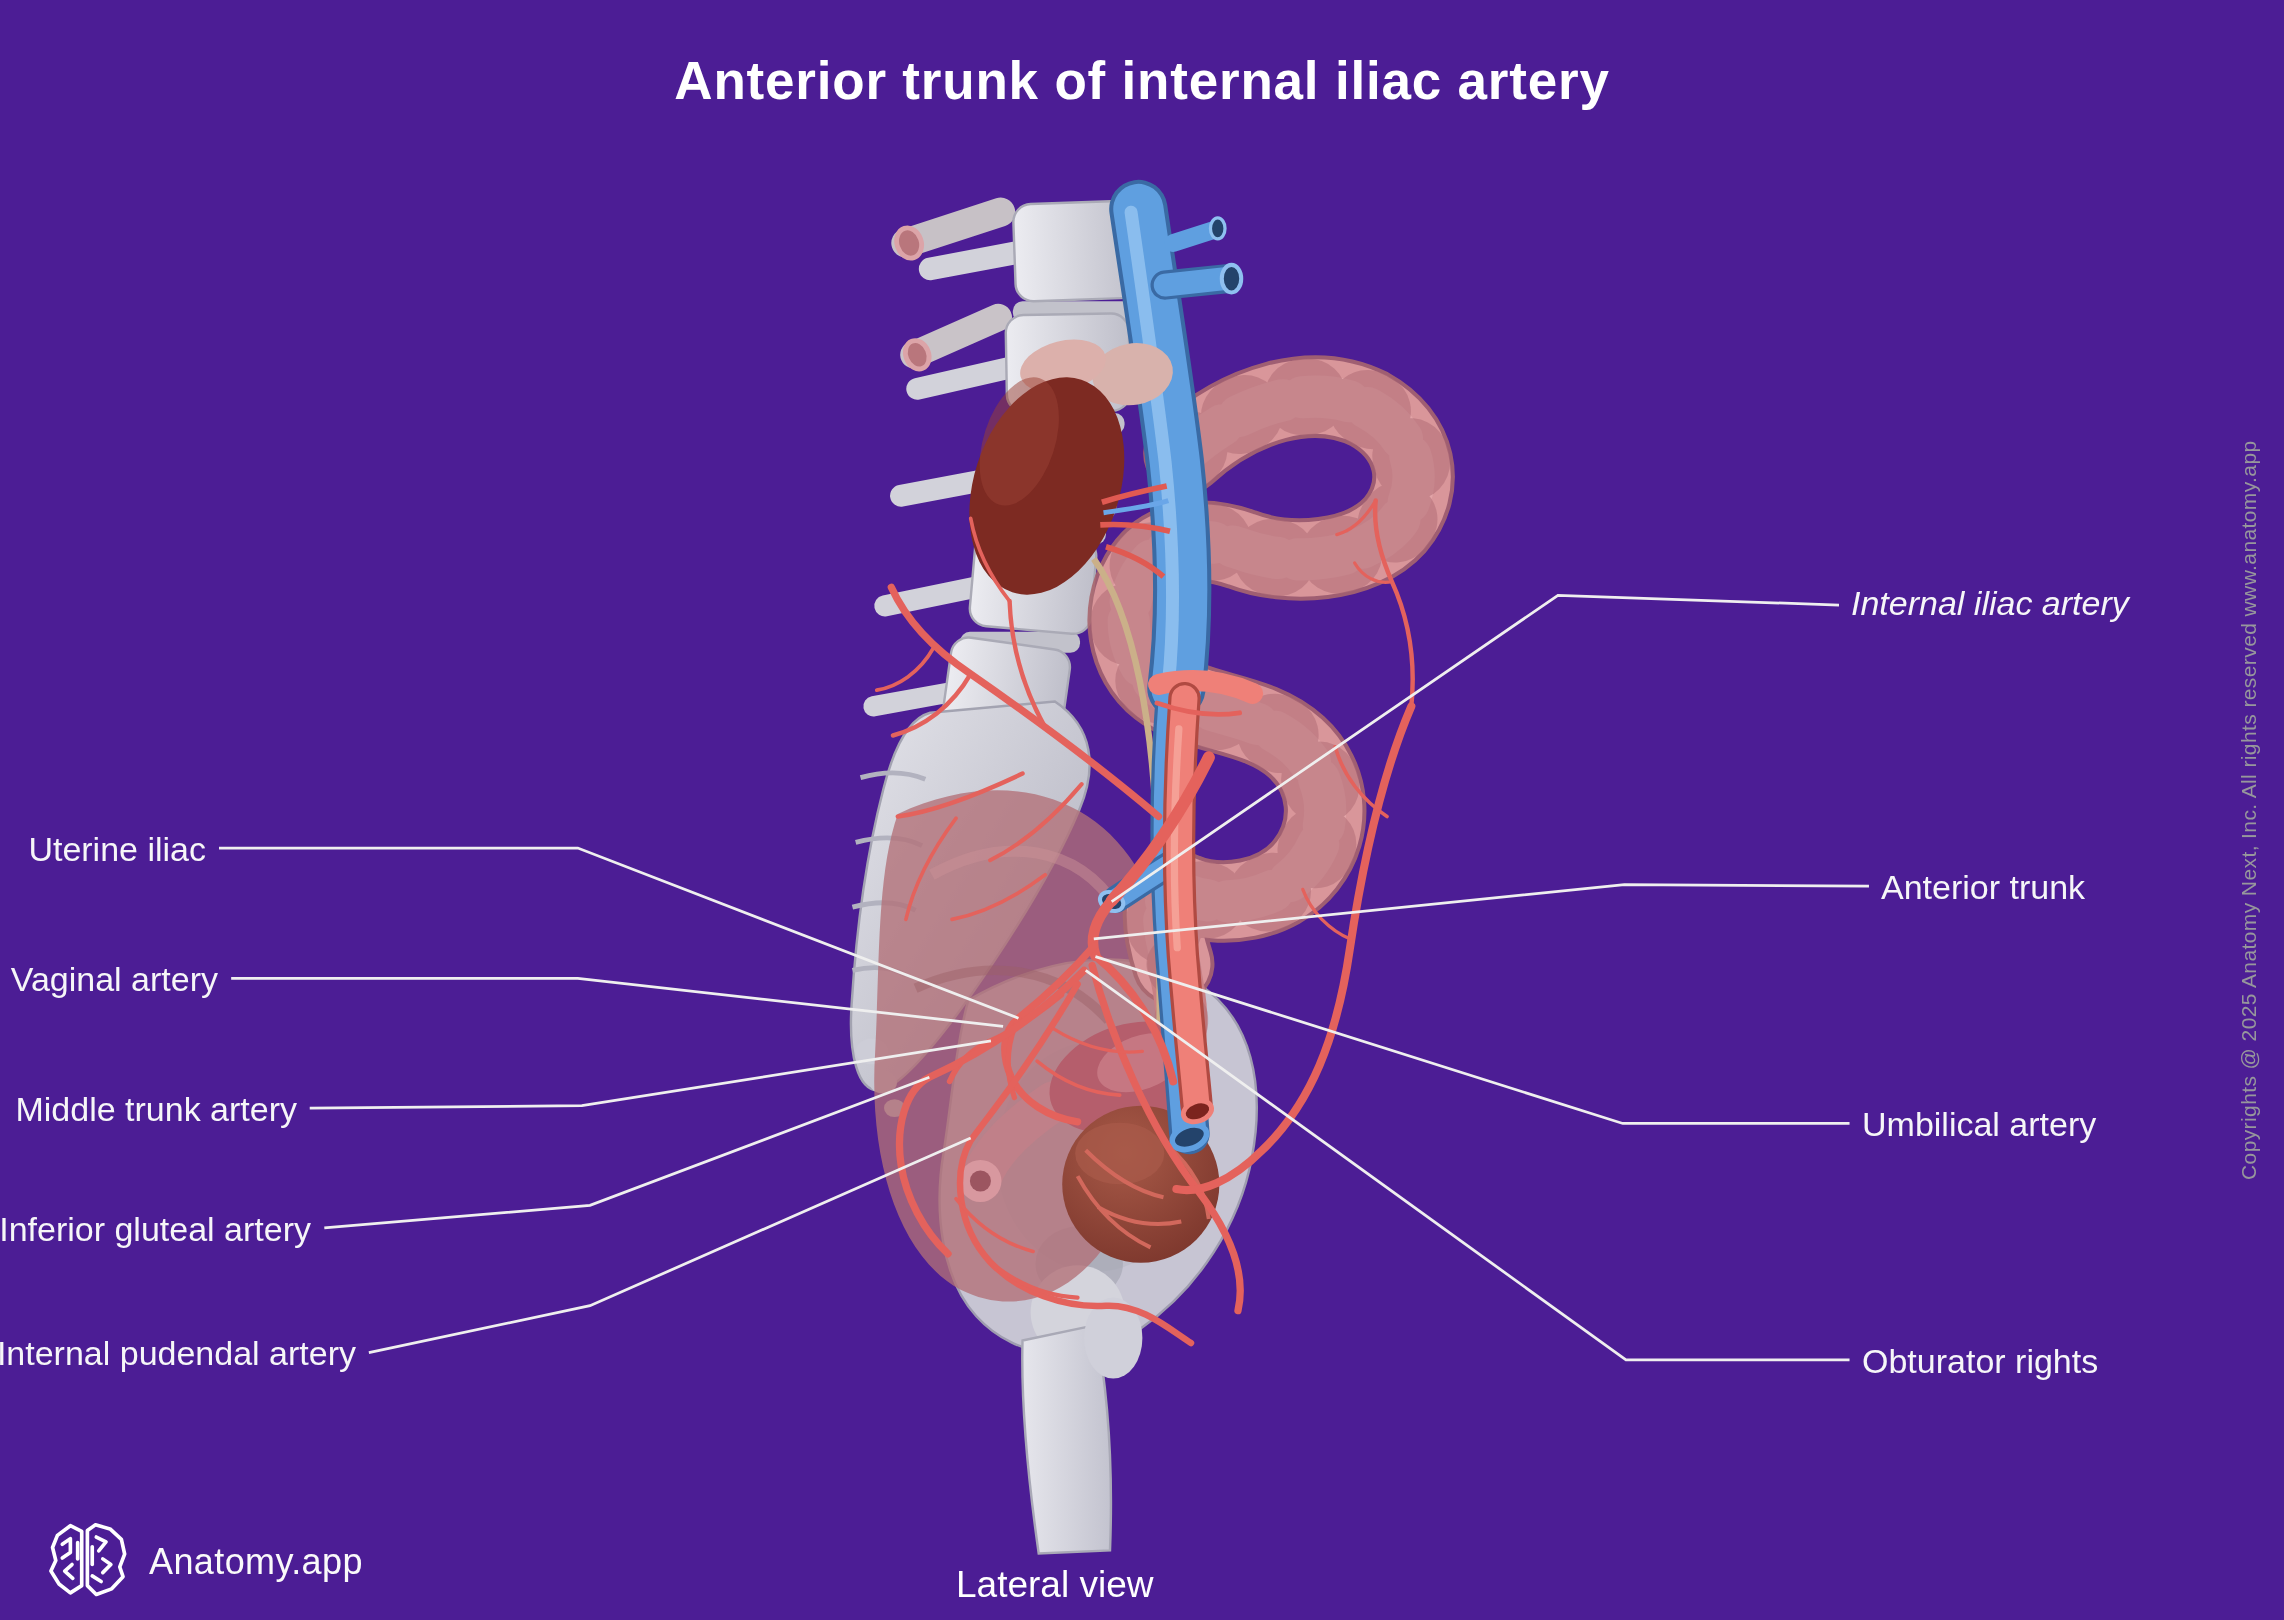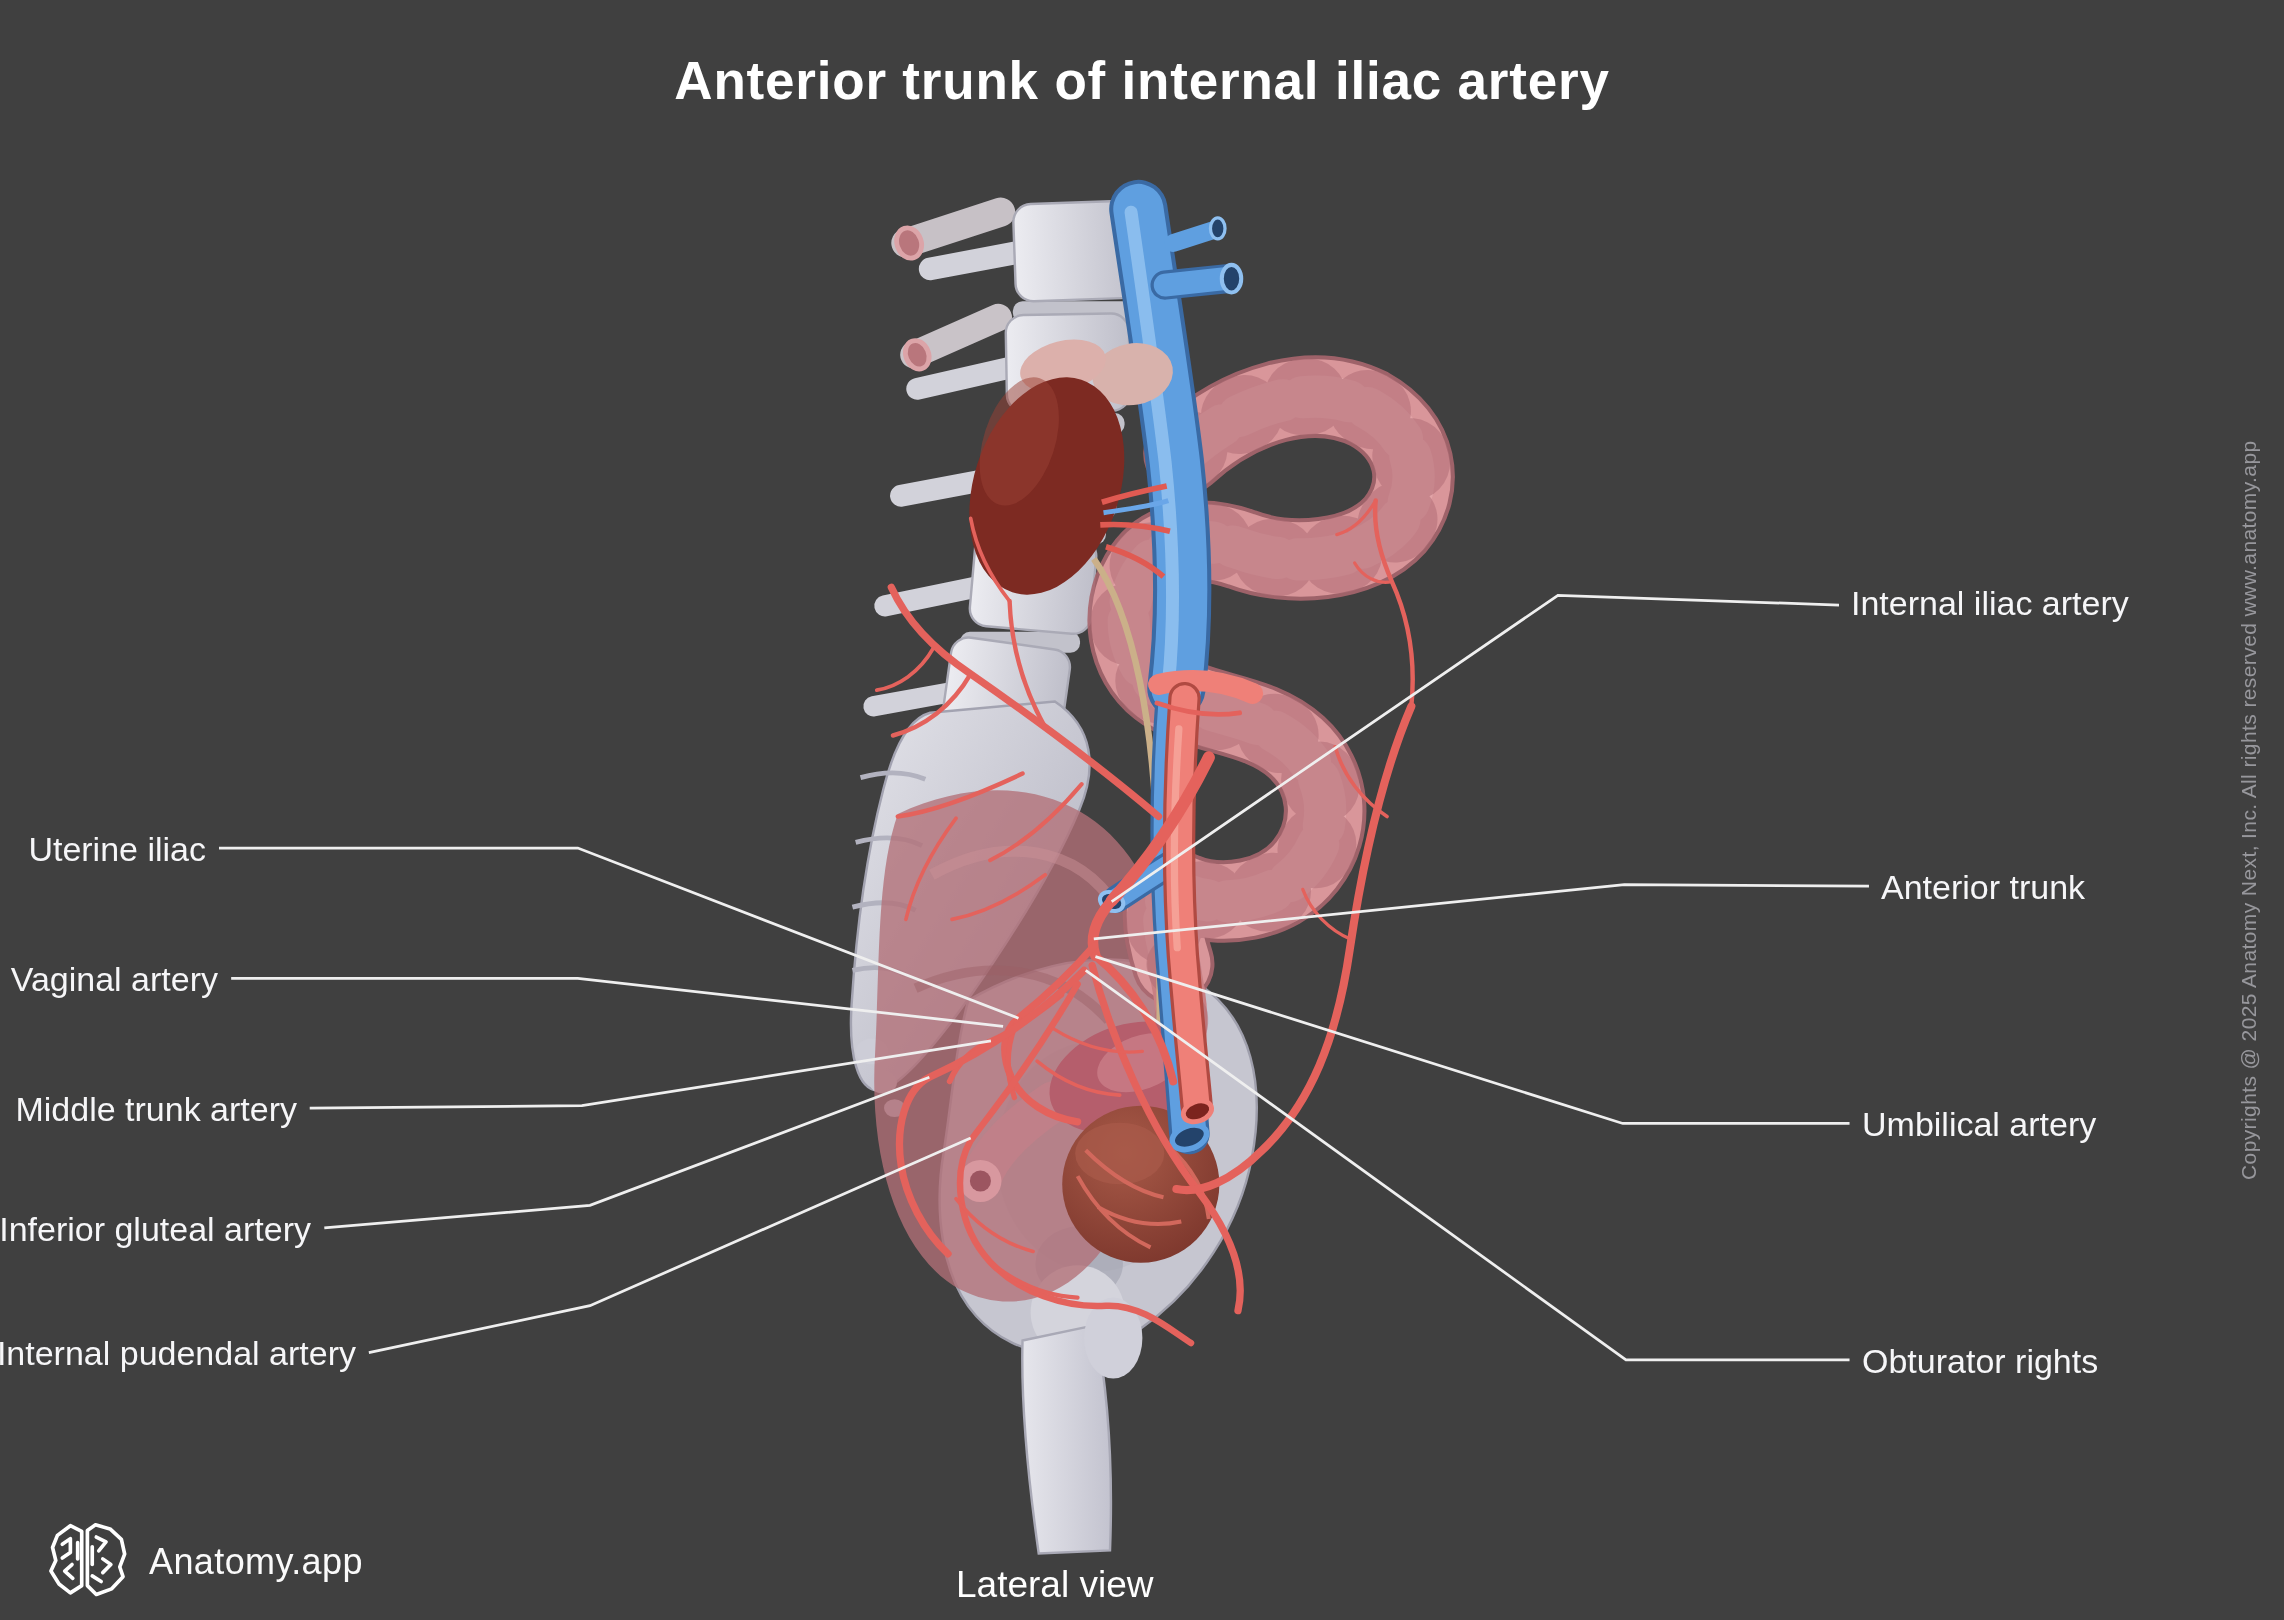--- a/index.html
+++ b/index.html
@@ -1,22 +1,22 @@
 <!DOCTYPE html>
 <html style="font-size:13px"><head>
 <meta charset="utf-8">
 <style>
   html,body{margin:0;padding:0;background:#0c0e12;}
-  #canvas{position:relative;width:2284px;height:1620px;background:#404040;overflow:hidden;
+  #canvas{position:relative;width:2284px;height:1620px;background:#4c1d95;overflow:hidden;
           font-family:"Liberation Sans","DejaVu Sans",sans-serif;}
   #illustration{position:absolute;left:0;top:0;}
   .title{position:absolute;left:0;top:50px;width:2284px;text-align:center;
          font-size:53px;font-weight:700;color:#ffffff;letter-spacing:0.8px;}
   .lbl{position:absolute;font-size:34px;line-height:47px;font-weight:400;color:#f6f6f8;white-space:nowrap;}
-  .lbl.wrap{white-space:normal;width:332px;line-height:42px;}
+  .lbl.wrap{white-space:normal;width:332px;line-height:42px;font-style:italic;}
   .caption{position:absolute;left:956px;top:1564px;width:340px;text-align:left;
            font-size:37px;color:#ffffff;font-weight:400;}
   .brand{position:absolute;left:149px;top:1541px;font-size:36px;color:#fafafa;font-weight:500;letter-spacing:0.4px;}
   .logo{position:absolute;left:45px;top:1520px;}
   .copyright{position:absolute;left:2233px;top:421px;height:778px;width:32px;
              writing-mode:vertical-rl;transform:rotate(180deg);
              display:flex;align-items:center;justify-content:center;
              font-size:21px;color:#97979c;letter-spacing:0.4px;}
 </style>
 </head>

